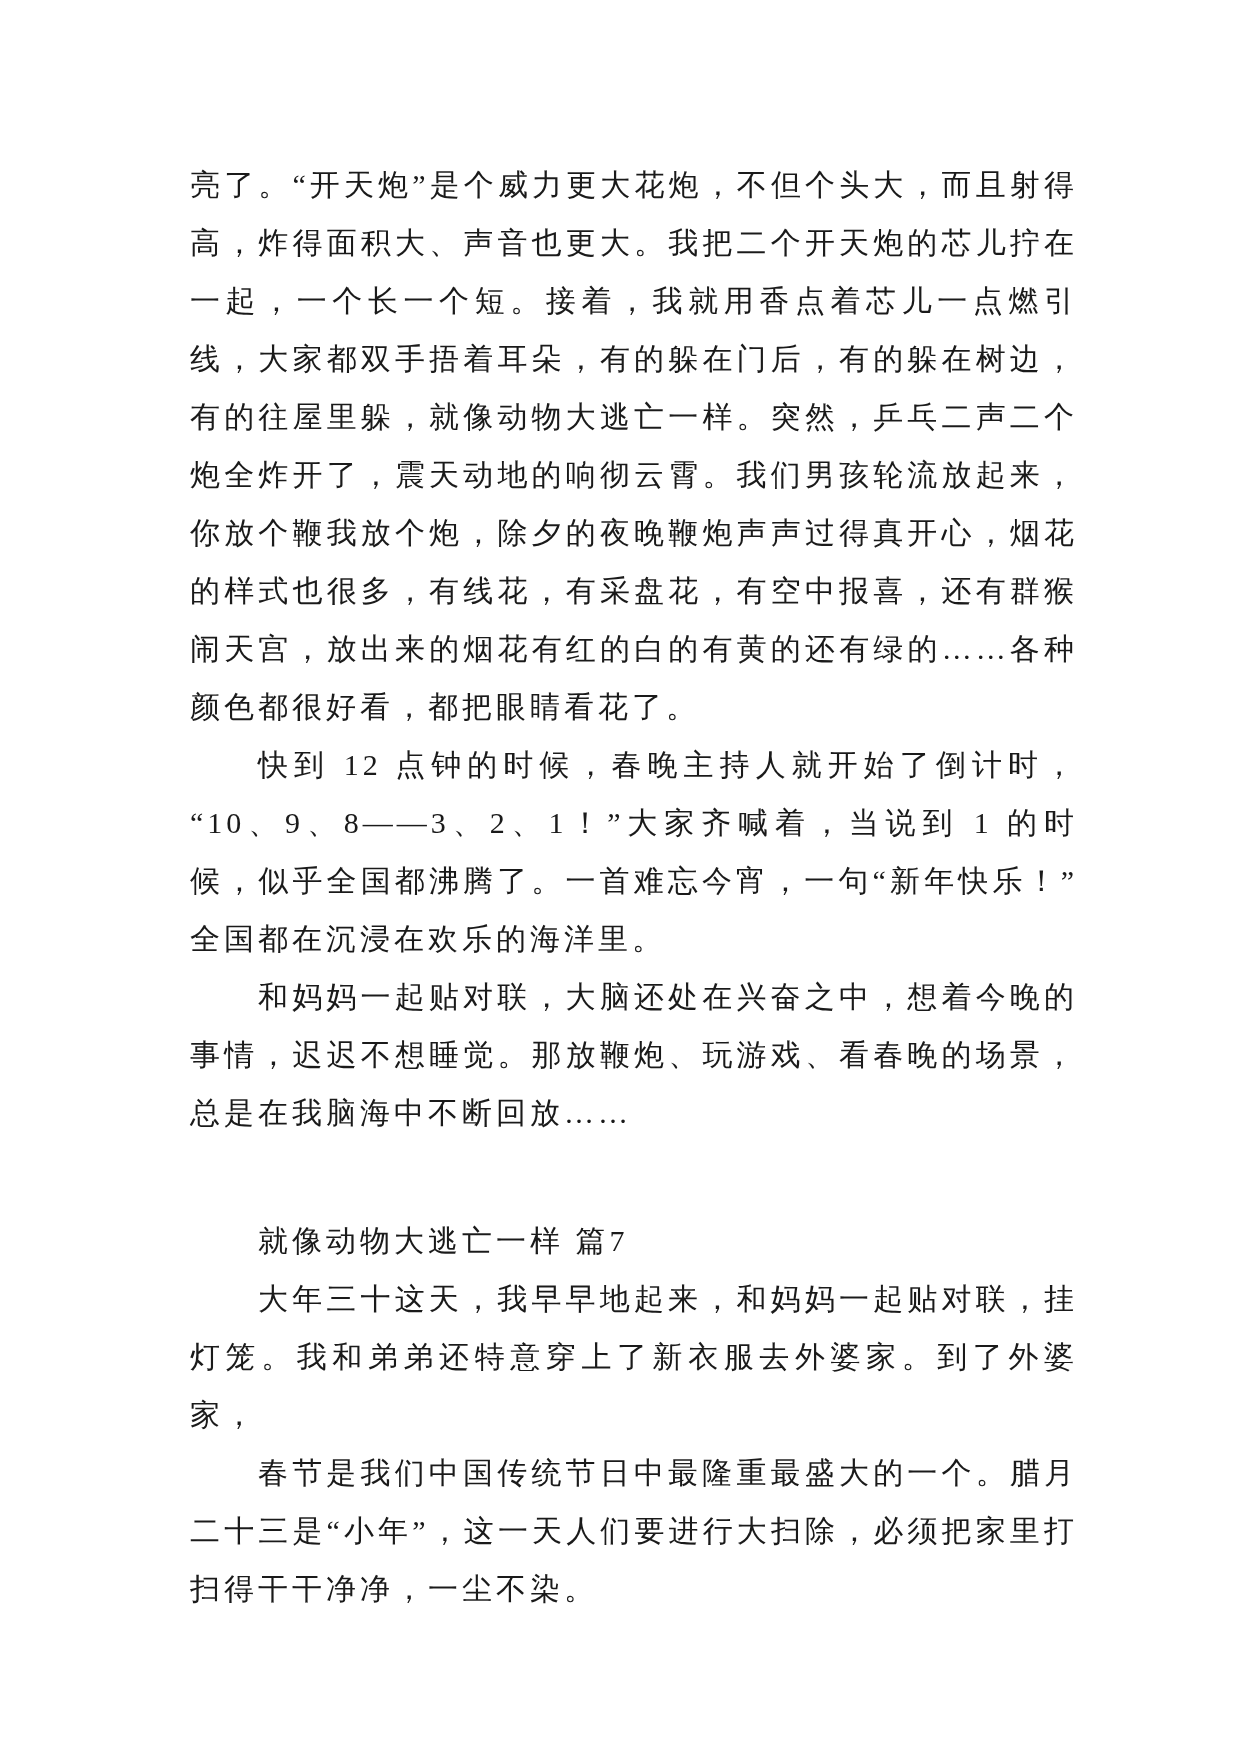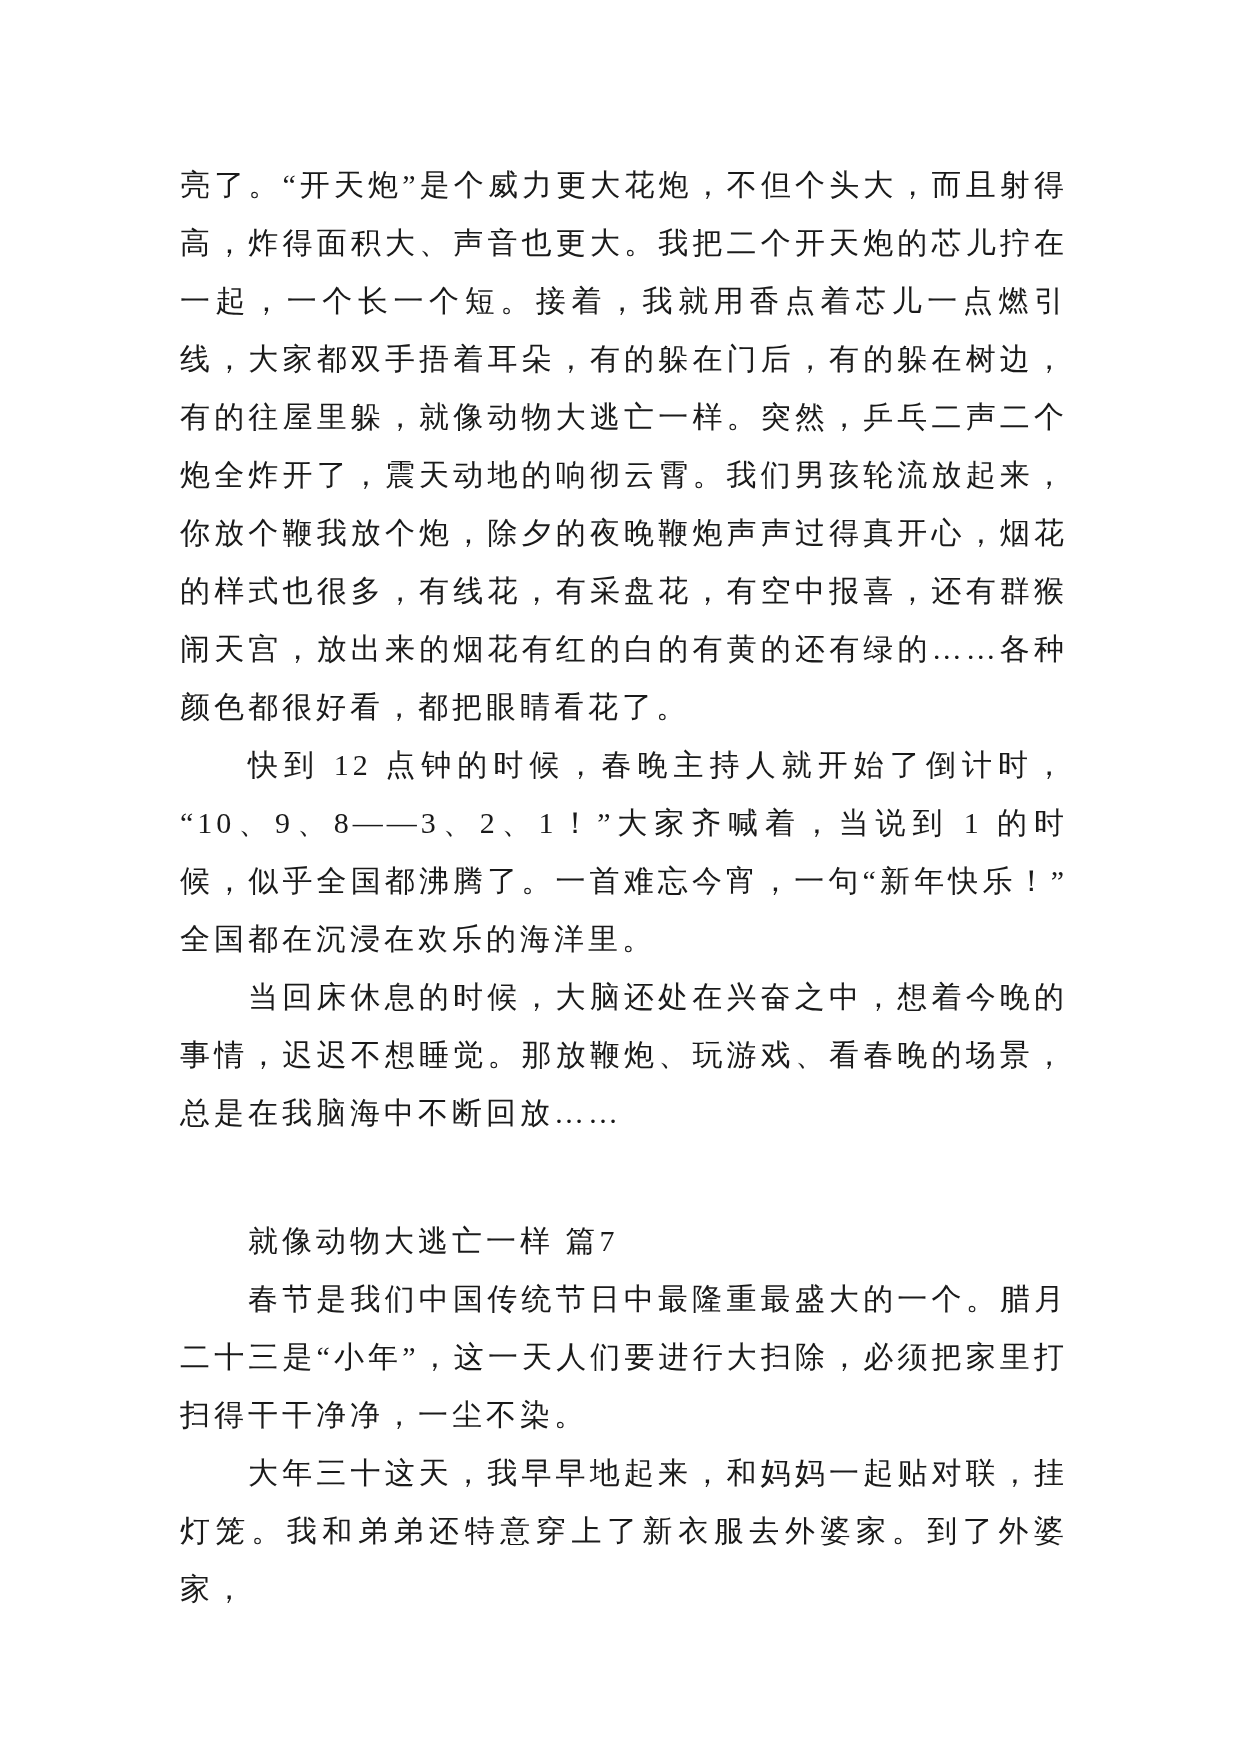--- a/index.html
+++ b/index.html
@@ -11,21 +11,21 @@
   .page {
     position: relative;
     width: 1241px;
     height: 1754px;
     background: #ffffff;
     overflow: hidden;
     font-family: "Liberation Serif", "DejaVu Serif", serif;
   }
   .essay {
     position: absolute;
-    left: 180px;
+    left: 190px;
     top: 156px;
     width: 888px;
     color: #1a1a1a;
     font-size: 30px;
     line-height: 58px;
     letter-spacing: 4px;
     text-align: justify;
     text-justify: inter-character;
     -ms-text-justify: inter-ideograph;
   }
@@ -41,18 +41,18 @@
     text-indent: 68px;
   }
 </style>
 </head>
 <body>
 
 <div class="page">
   <div class="essay">
     <p class="para">亮了。“开天炮”是个威力更大花炮，不但个头大，而且射得高，炸得面积大、声音也更大。我把二个开天炮的芯儿拧在一起，一个长一个短。接着，我就用香点着芯儿一点燃引线，大家都双手捂着耳朵，有的躲在门后，有的躲在树边，有的往屋里躲，就像动物大逃亡一样。突然，乒乓二声二个炮全炸开了，震天动地的响彻云霄。我们男孩轮流放起来，你放个鞭我放个炮，除夕的夜晚鞭炮声声过得真开心，烟花的样式也很多，有线花，有采盘花，有空中报喜，还有群猴闹天宫，放出来的烟花有红的白的有黄的还有绿的……各种颜色都很好看，都把眼睛看花了。</p>
     <p class="para para-indent">快到 12 点钟的时候，春晚主持人就开始了倒计时，“10、9、8——3、2、1！”大家齐喊着，当说到 1 的时候，似乎全国都沸腾了。一首难忘今宵，一句“新年快乐！”全国都在沉浸在欢乐的海洋里。</p>
-    <p class="para para-indent">当回床休息的时候，大脑还处在兴奋之中，想着今晚的事情，迟迟不想睡觉。那放鞭炮、玩游戏、看春晚的场景，总是在我脑海中不断回放……</p>
+    <p class="para para-indent">和妈妈一起贴对联，大脑还处在兴奋之中，想着今晚的事情，迟迟不想睡觉。那放鞭炮、玩游戏、看春晚的场景，总是在我脑海中不断回放……</p>
     <p class="section-heading">就像动物大逃亡一样 篇7</p>
+    <p class="para para-indent">大年三十这天，我早早地起来，和妈妈一起贴对联，挂灯笼。我和弟弟还特意穿上了新衣服去外婆家。到了外婆家，</p>
     <p class="para para-indent">春节是我们中国传统节日中最隆重最盛大的一个。腊月二十三是“小年”，这一天人们要进行大扫除，必须把家里打扫得干干净净，一尘不染。</p>
-    <p class="para para-indent">大年三十这天，我早早地起来，和妈妈一起贴对联，挂灯笼。我和弟弟还特意穿上了新衣服去外婆家。到了外婆家，</p>
   </div>
 </div>
 
 </body></html>

